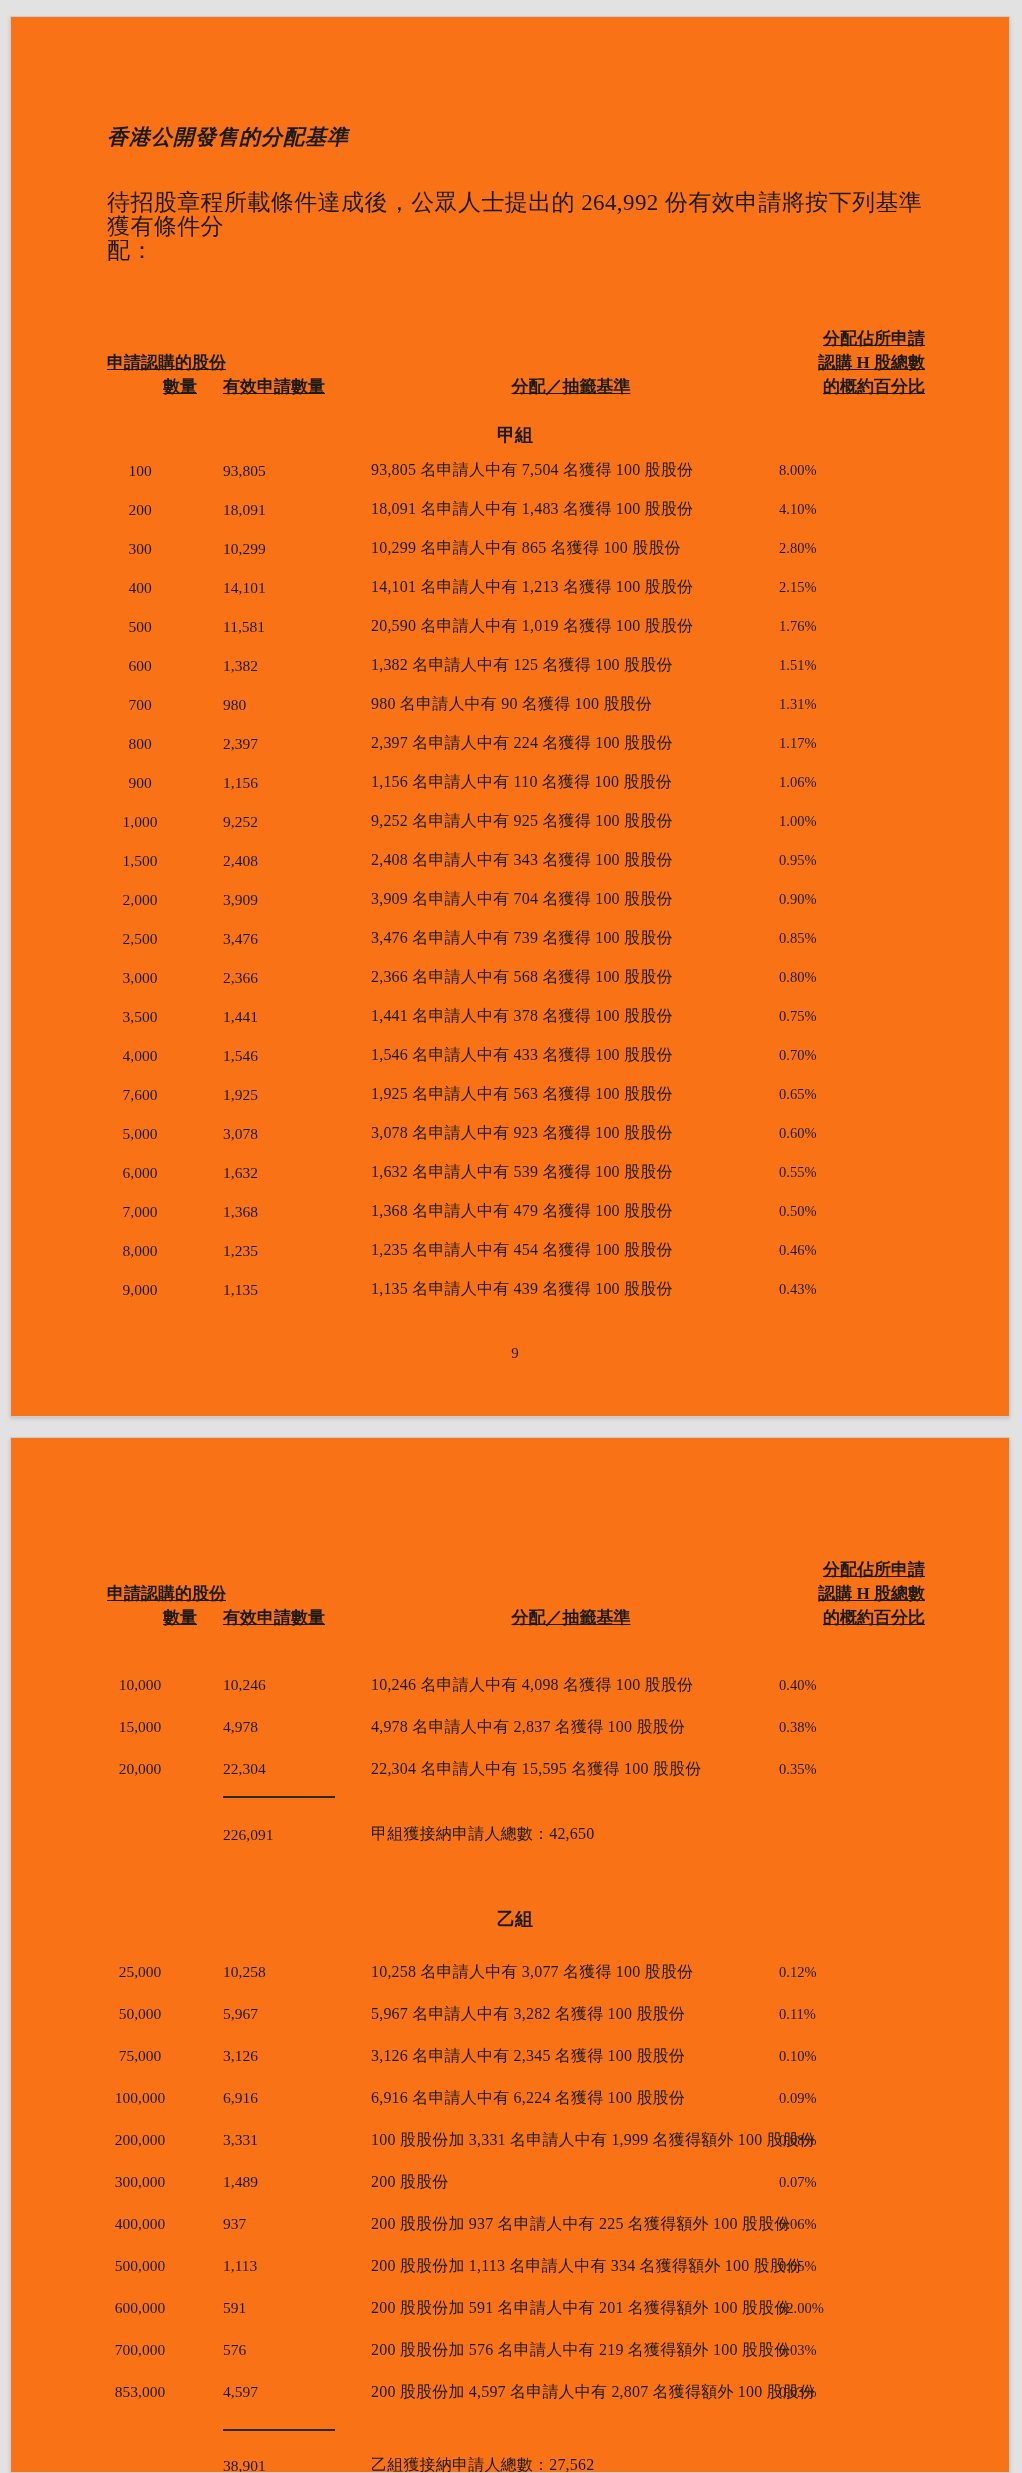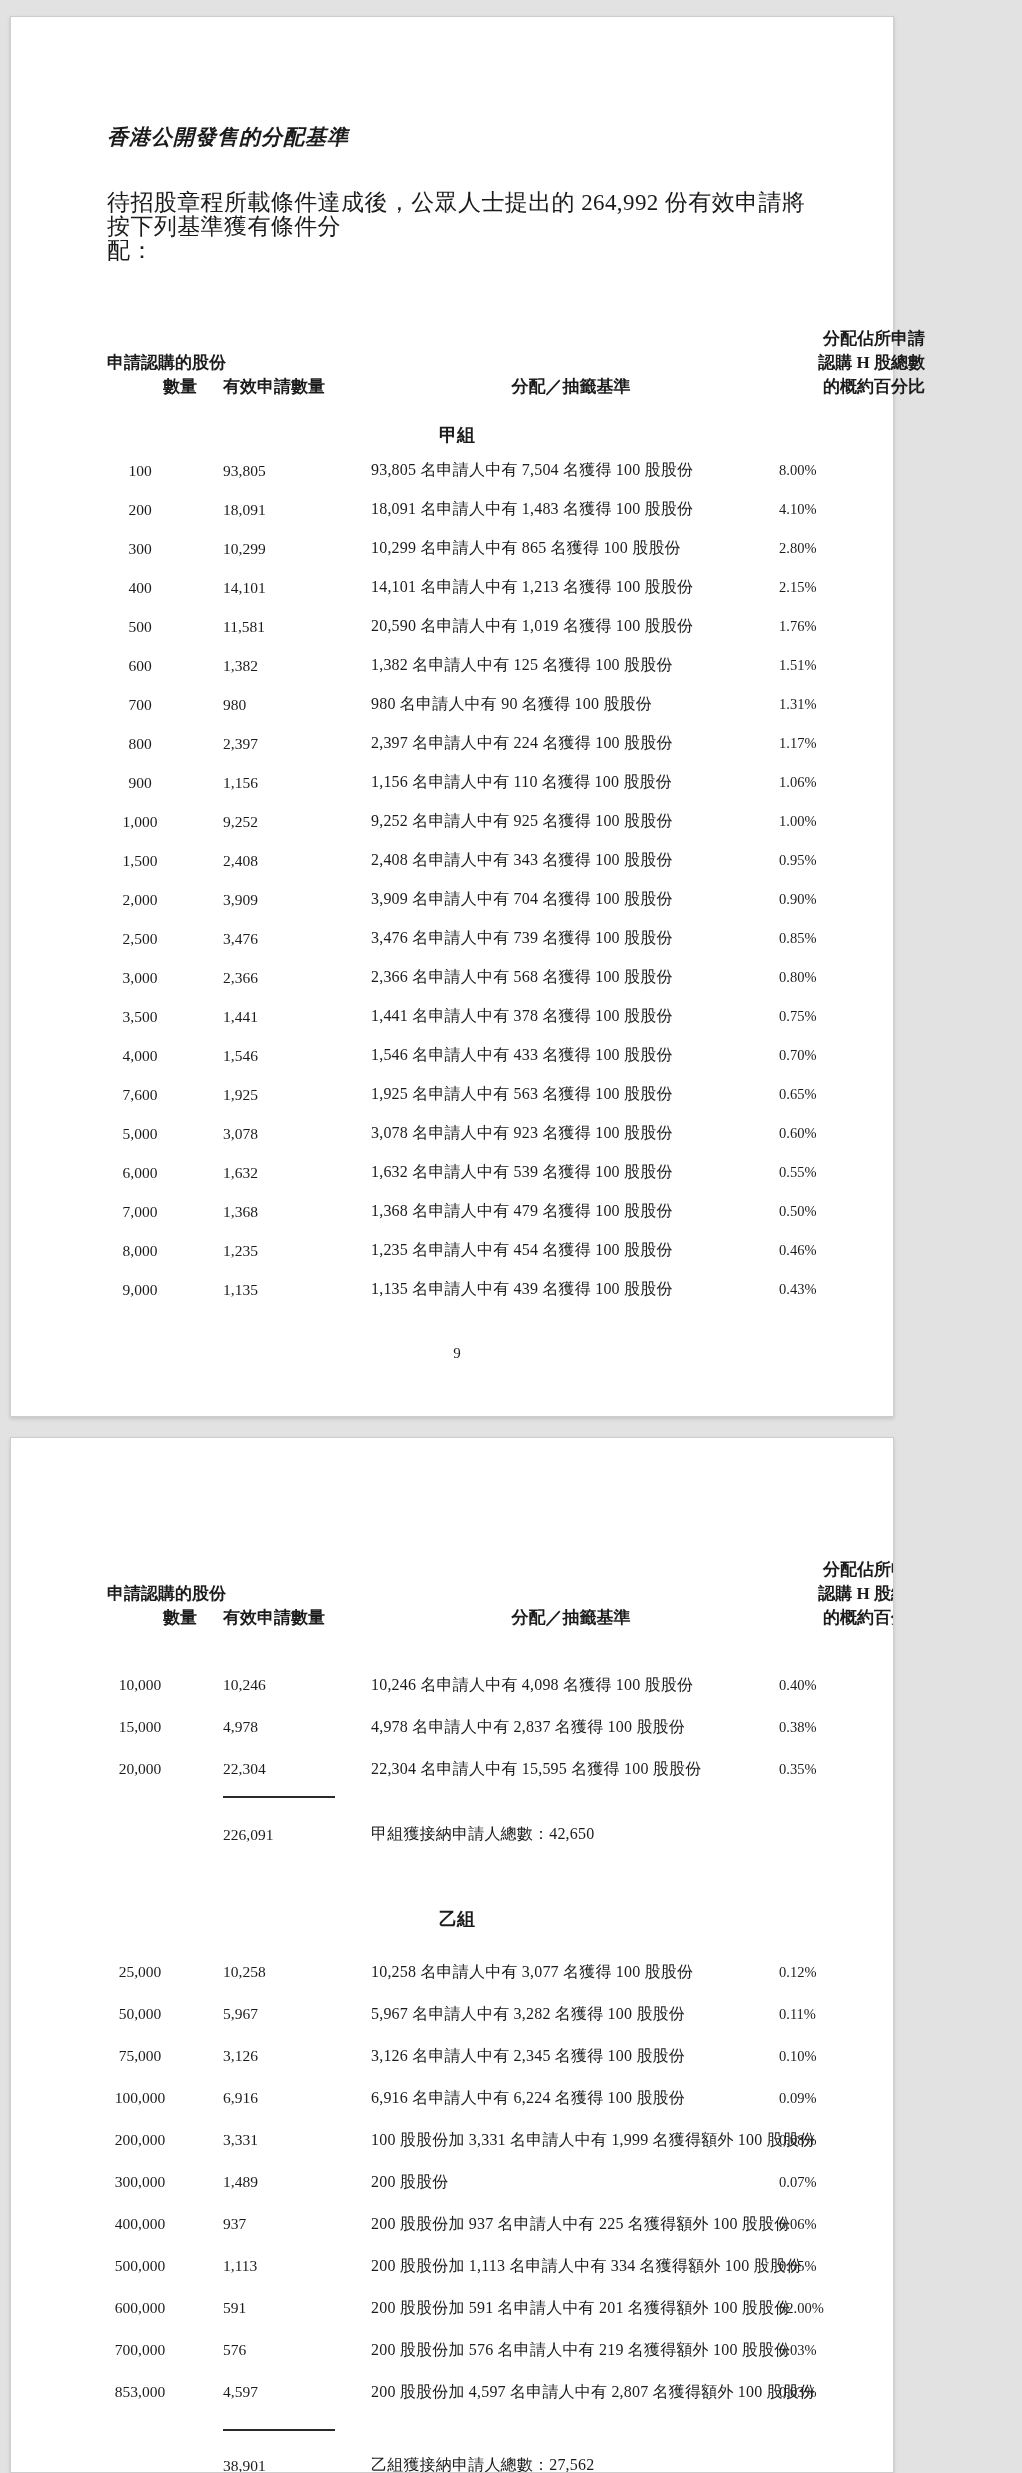--- a/index.html
+++ b/index.html
@@ -3,35 +3,35 @@
 <meta charset="utf-8">
 <style>
   html,body{margin:0;padding:0;}
   body{
     width:1022px;height:2473px;overflow:hidden;
     background:#e2e2e2;
     font-family:"Liberation Serif","DejaVu Serif",serif;
     color:#1b1b1b;
   }
   .page{
-    width:884px;margin-left:10px;background:#ffffff;
+    width:1000px;margin-left:10px;background:#f97316;
     border:1px solid #cdcdcd;box-shadow:0 2px 4px rgba(0,0,0,0.13);
     box-sizing:border-box;
   }
   .page-1{margin-top:16px;height:1401px;}
   .page-2{margin-top:20px;height:1036px;overflow:hidden;}
   .content{padding-left:96px;padding-right:86px;}
 
   .doc-title{
     padding-top:106px;font-size:21px;font-weight:bold;font-style:italic;
     letter-spacing:1px;
   }
   .intro{margin-top:40px;font-size:23px;line-height:24px;letter-spacing:0.4px;}
 
-  .thead{margin-top:64px;font-weight:bold;font-size:17px;}
+  .thead{margin-top:64px;font-weight:bold;font-size:17px;text-decoration:underline;}
   .hrow,.trow,.subtotal-row{
     display:grid;grid-template-columns:90px 174px 400px 154px;
   }
   .hrow{line-height:24px;}
   .cell-span2{grid-column:1 / span 2;text-align:left;}
   .h-c1{grid-column:1;text-align:right;}
   .h-c2{grid-column:2;padding-left:26px;}
   .h-c3{grid-column:3;text-align:center;}
   .h-c4{grid-column:4;text-align:right;}
 

